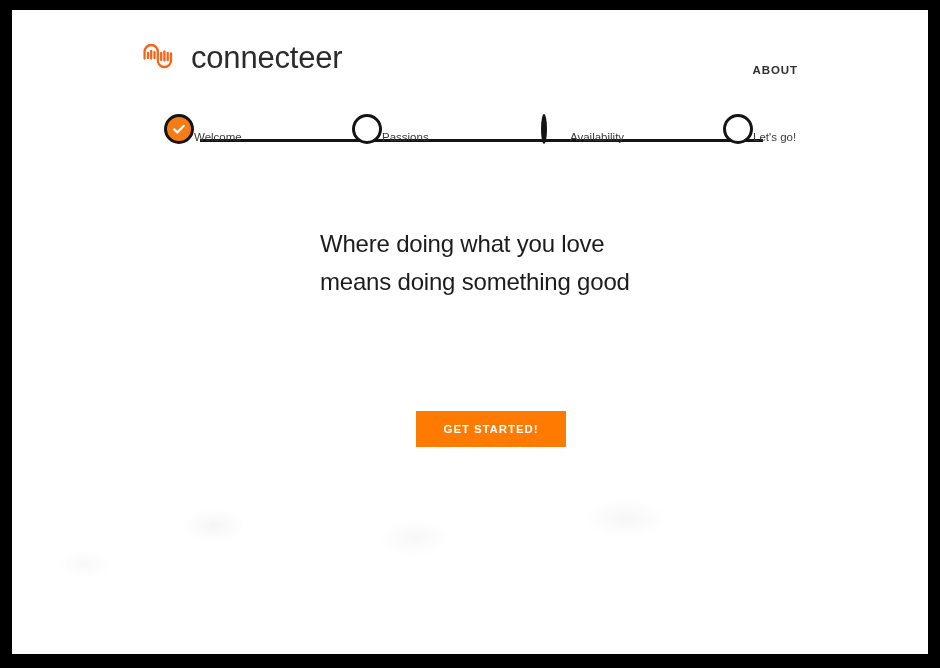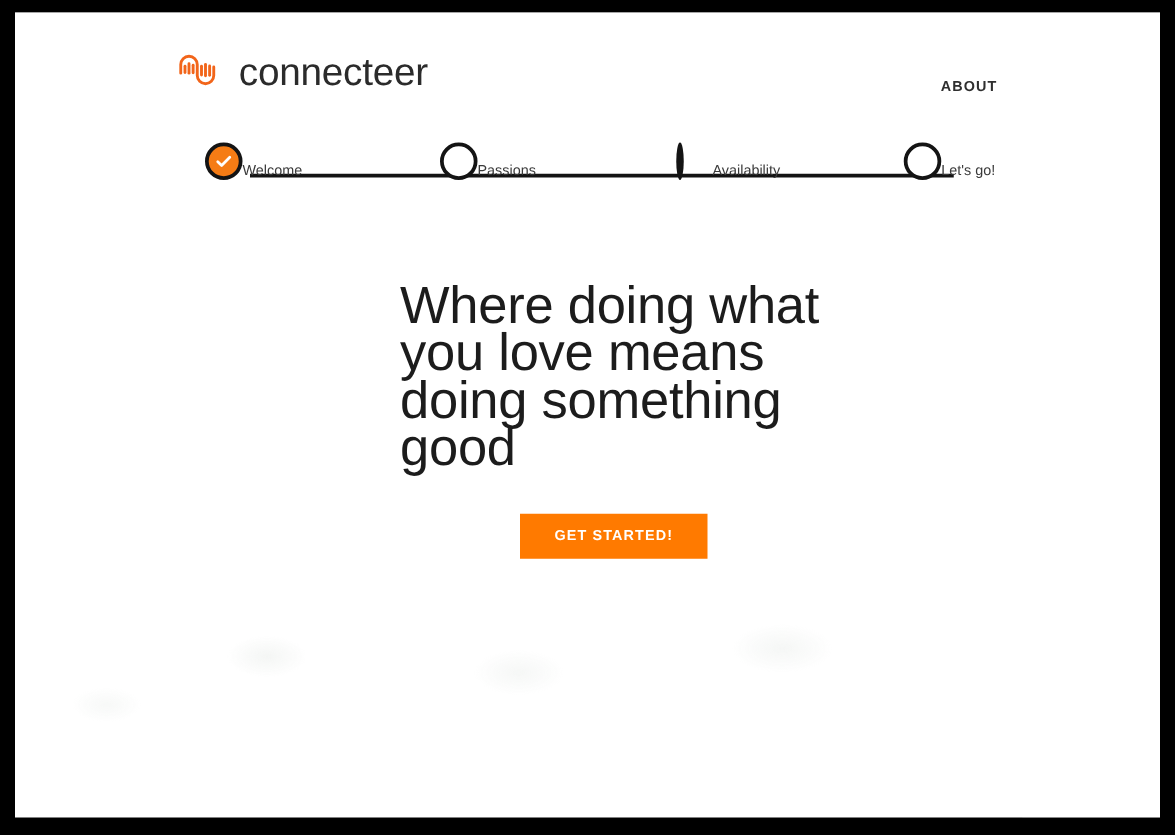--- a/index.html
+++ b/index.html
@@ -152,21 +152,21 @@
   .step-label {
     margin-top:16px; font-size:11.5px; color:#3a3a3a;
     white-space:nowrap;
   }
 
   
   #hero {
     position:absolute; left:308px; top:215px; width:360px;
   }
   #hero-heading {
-    font-size:42px; line-height:38px; color:#1c1c1c;
+    font-size:24px; line-height:38px; color:#1c1c1c;
     font-weight:400; letter-spacing:-0.2px;
   }
   #hero-body {
     margin-top:22px;
     font-size:11.5px; line-height:15px; color:#4a4a4a;
     width:340px;
   }
 
   
   #cta {

